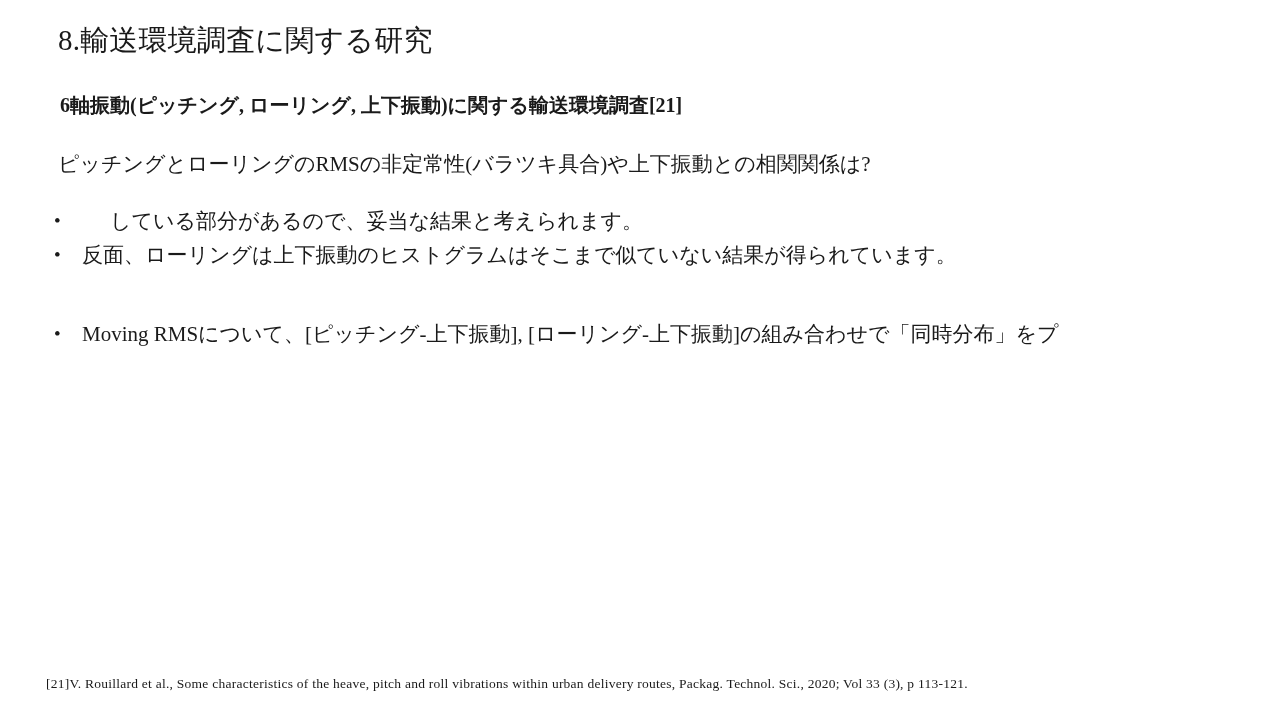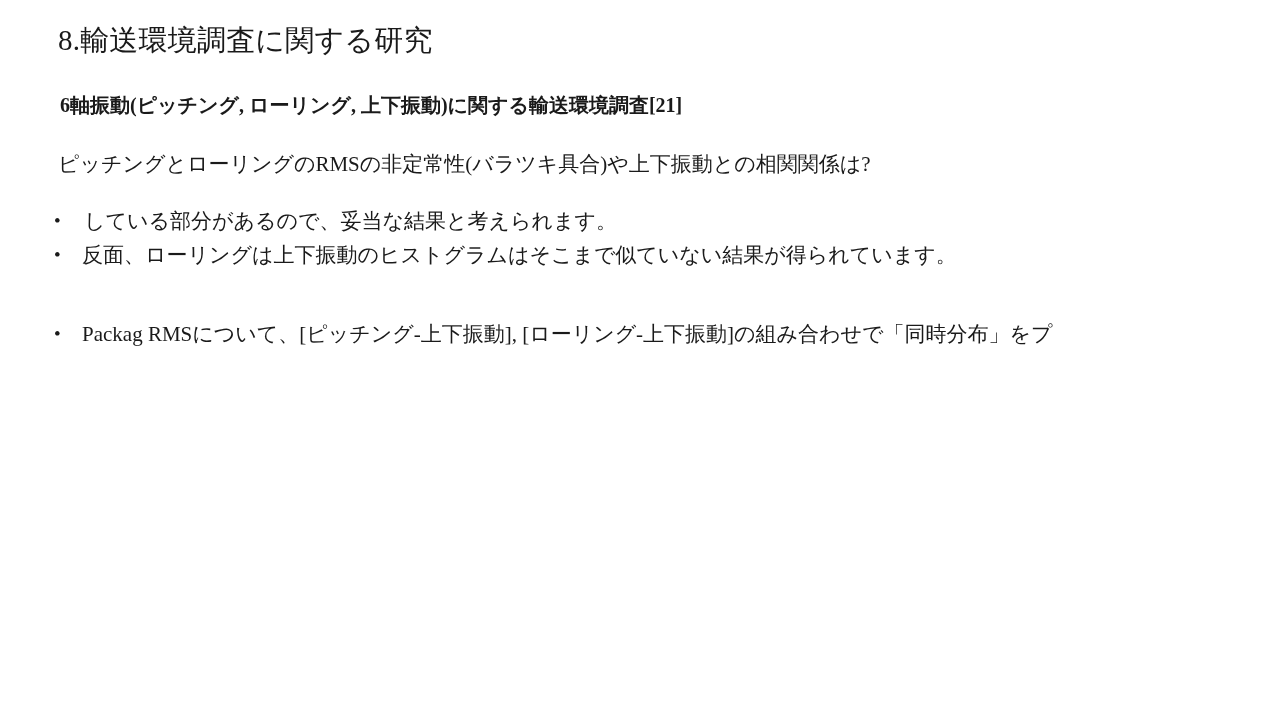--- a/index.html
+++ b/index.html
@@ -79,21 +79,21 @@
     font-size: 19px;
     line-height: 1.5;
     color: #1a1a1a;
   }
   .bullet-text {
     flex: 1 1 auto;
     text-indent: 0;
   }
   .bullet-text .cont {
     display: block;
-    margin-left: 2px;
+    margin-left: 28px;
   }
   .footnote {
     position: absolute;
     left: 46px;
     top: 676px;
     font-size: 13.5px;
     color: #1a1a1a;
     letter-spacing: 0.25px;
     white-space: nowrap;
     font-family: "Liberation Serif", serif;
@@ -126,20 +126,21 @@
       </span>
     </div>
 
   </div>
 
   <div class="bullets-group-2">
 
     <div class="bullet">
       <span class="bullet-marker">•</span>
       <span class="bullet-text">
-        <span>Packag RMSについて、[ピッチング-上下振動], [ローリング-上下振動]の組み合わせで「同時分布」をプ</span>
+        <span>Moving RMSについて、[ピッチング-上下振動], [ローリング-上下振動]の組み合わせで「同時分布」をプ</span>
       </span>
     </div>
 
   </div>
 
+  <div class="footnote">[21]V. Rouillard  et al.,  Some  characteristics  of the heave,  pitch  and roll  vibrations  within  urban  delivery  routes,  Packag.  Technol.  Sci.,  2020;  Vol 33 (3),  p 113-121.</div>
 
 </div>
 
 </body></html>

